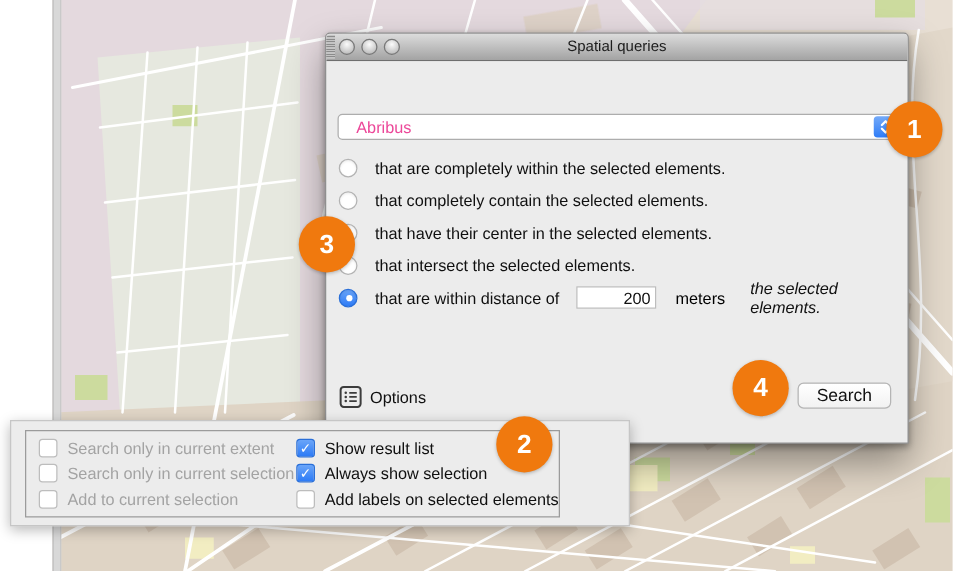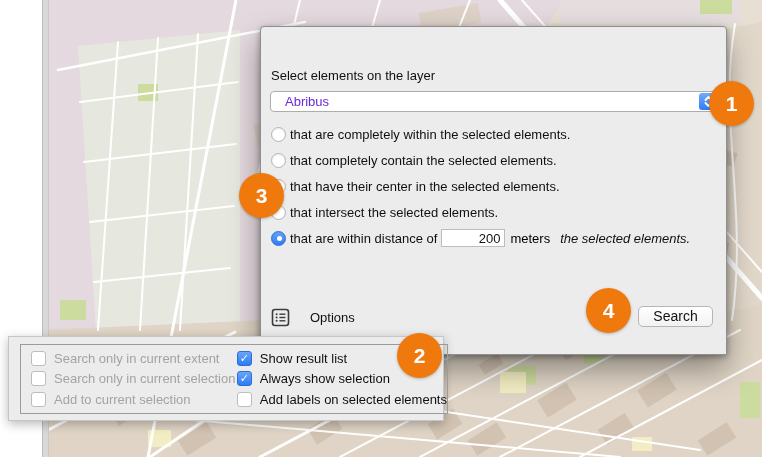--- a/index.html
+++ b/index.html
@@ -22,45 +22,45 @@
   .ridges{position:absolute;left:0;top:1px;bottom:1px;width:7px;
     background:repeating-linear-gradient(180deg,#c4c4c4 0 1px,#8b8b8b 1px 2px);border-radius:3px 0 0 0;}
   .traffic{position:absolute;left:10px;top:4px;display:flex;gap:5px;}
   .light{width:13px;height:13px;border-radius:50%;box-sizing:border-box;border:1px solid #787878;
     background:radial-gradient(circle at 50% 32%,#fbfbfb,#c2c2c2 75%);}
   .title{text-align:center;font-size:12px;line-height:21px;color:#1c1c1c;}
 
   .lbl-layer{position:absolute;left:10px;top:41px;font-size:13px;color:#101010;}
   .select{position:absolute;left:9px;top:64px;width:450px;height:21px;box-sizing:border-box;
     background:#fff;border:1px solid #adadad;border-radius:4px;cursor:default;}
-  .select-value{position:absolute;left:14px;top:0;font-size:13px;line-height:19px;color:#6d28d9;}
+  .select-value{position:absolute;left:14px;top:0;font-size:13px;line-height:19px;color:#ec4899;}
   .stepper{position:absolute;right:1px;top:1px;width:19px;height:17px;border-radius:3px;
     background:linear-gradient(#74aaf9,#2e7cf6);display:flex;align-items:center;justify-content:center;}
 
   .radios{position:absolute;left:10px;top:94px;}
-  .radio-row{height:26px;display:flex;align-items:center;gap:4px;}
+  .radio-row{height:26px;display:flex;align-items:center;gap:14px;}
   .radio{width:15px;height:15px;border-radius:50%;box-sizing:border-box;background:#fff;
     border:1px solid #b3b3b3;box-shadow:inset 0 1px 2px rgba(0,0,0,.08);position:relative;flex:0 0 auto;}
   .radio-row[data-selected="true"] .radio{background:linear-gradient(#6aa5f9,#2d7bf6);border-color:#2a6fd8;}
   .radio-row[data-selected="true"] .radio::after{content:"";position:absolute;left:4.5px;top:4.5px;
     width:5px;height:5px;border-radius:50%;background:#fff;}
   .radio-label{font-size:13px;color:#101010;white-space:nowrap;}
   .distance-input{width:64px;height:18px;box-sizing:border-box;border:1px solid #bdbdbd;background:#fff;
     font-family:"Liberation Sans",sans-serif;font-size:13px;text-align:right;padding:0 4px 0 0;color:#111;}
   .unit{font-size:13px;color:#000000;margin-left:1px;}
   .suffix{font-size:13px;color:#101010;margin-left:6px;font-style:italic;}
 
-  .options-row{position:absolute;left:10px;top:281px;display:flex;align-items:center;gap:20px;}
+  .options-row{position:absolute;left:10px;top:281px;display:flex;align-items:center;gap:6px;}
   .options-label{font-size:13px;color:#101010;}
   .search-btn{position:absolute;left:377px;top:279px;width:75px;height:21px;box-sizing:border-box;
     background:linear-gradient(#ffffff,#f2f2f2);border:1px solid #b5b5b5;border-radius:5px;
     font-size:14px;color:#111;text-align:center;line-height:19px;cursor:default;}
 
   
-  .opt-panel{position:absolute;left:8px;top:336px;width:436px;height:85px;z-index:3;
+  .opt-panel{position:absolute;left:8px;top:336px;width:496px;height:85px;z-index:3;
     background:#ececec;border:1px solid #c6c6c6;box-shadow:0 3px 10px rgba(0,0,0,.28);box-sizing:border-box;}
   .opt-inner{position:absolute;left:11px;top:7px;width:428px;height:70px;box-sizing:border-box;
     border:1px solid #9b9b9b;display:flex;}
   .opt-col{display:flex;flex-direction:column;justify-content:space-around;padding:3px 0;}
   .opt-col.left{width:216px;padding-left:10px;box-sizing:border-box;}
   .opt-col.right{flex:1;}
   .cb-row{display:flex;align-items:center;gap:8px;height:20px;}
   .cb{width:15px;height:15px;box-sizing:border-box;border-radius:3px;background:#fff;
     border:1px solid #bdbdbd;display:flex;align-items:center;justify-content:center;
     font-size:11px;color:#fff;flex:0 0 auto;}
@@ -155,22 +155,30 @@
     <path d="M180,372 L700,450" stroke-width="2"></path>
     <path d="M100,412 L620,457" stroke-width="2"></path>
     <path d="M48,430 L235,332" stroke-width="3"></path>
     <path d="M150,457 L290,362" stroke-width="3"></path>
   </g>
 </svg>
 <div class="gutter"></div>
 <div class="gutter-line"></div>
 
 <div class="dialog">
-
-  <div class="lbl-layer">Select elements on the layer</div>
+  <div class="titlebar">
+    <div class="ridges"></div>
+    <div class="traffic">
+      <span class="light"></span>
+      <span class="light"></span>
+      <span class="light"></span>
+    </div>
+    <div class="title">Spatial queries</div>
+  </div>
+
 
   <div class="select">
     <span class="select-value">Abribus</span>
     <span class="stepper">
       <svg width="13" height="15" viewBox="0 0 13 15">
         <polyline points="3.5,6 6.5,3 9.5,6" fill="none" stroke="#ffffff" stroke-width="1.8" stroke-linecap="round" stroke-linejoin="round"></polyline>
         <polyline points="3.5,9 6.5,12 9.5,9" fill="none" stroke="#ffffff" stroke-width="1.8" stroke-linecap="round" stroke-linejoin="round"></polyline>
       </svg>
     </span>
   </div>

